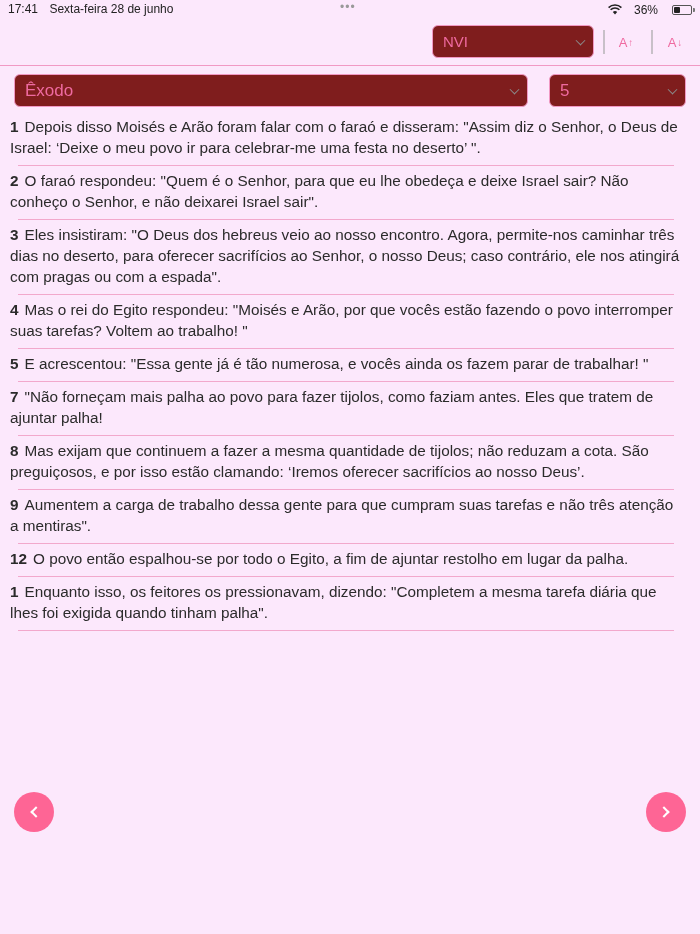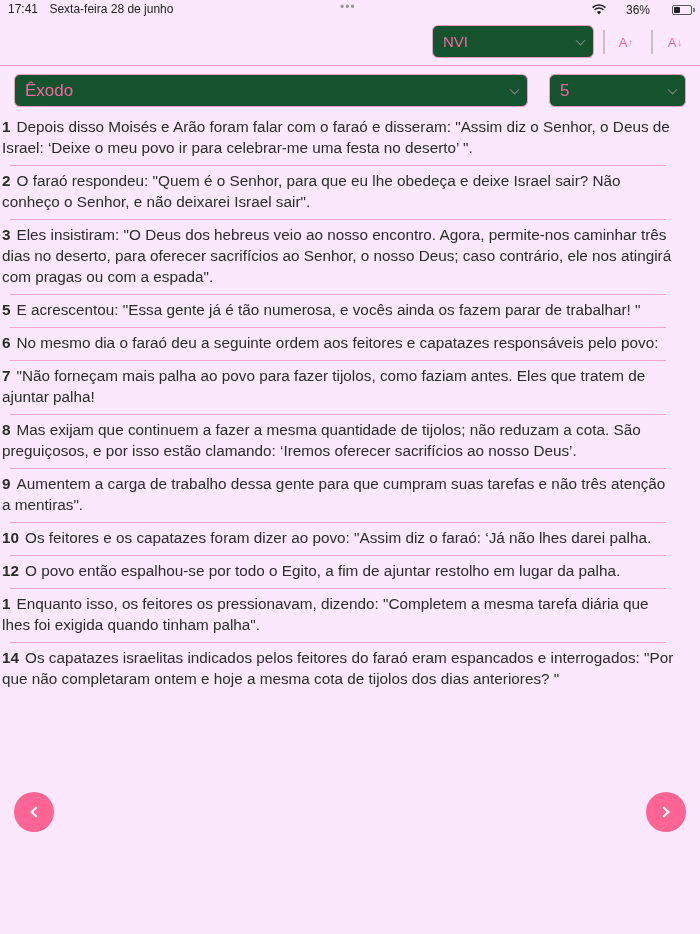--- a/index.html
+++ b/index.html
@@ -9,35 +9,35 @@
       font-family: "Liberation Sans", "DejaVu Sans", sans-serif;
       color: #2b2b2b;
     }
     .status-bar {
       position: absolute; top: 0; left: 0; width: 700px; height: 20px;
       font-size: 12px; color: #222;
     }
     .status-left { position: absolute; left: 8px; top: 2px; }
     .status-left span { margin-right: 8px; }
     .status-dots { position: absolute; left: 340px; top: 0px; font-size: 12px; color: #999; letter-spacing: 1px; }
-    .status-right { position: absolute; right: 8px; top: 3px; display: flex; align-items: center; gap: 20px; }
+    .status-right { position: absolute; right: 8px; top: 3px; display: flex; align-items: center; gap: 12px; }
     .battery {
       width: 20px; height: 10px; border: 1px solid #555; border-radius: 2px; position: relative; margin-left: 2px;
     }
     .battery-fill { position: absolute; left: 1px; top: 1px; bottom: 1px; width: 6px; background: #222; border-radius: 1px; }
     .battery-tip { position: absolute; right: -4px; top: 2px; width: 2px; height: 4px; background: #777; border-radius: 0 1px 1px 0; }
     .wifi { font-size: 11px; }
 
     .toolbar {
       position: absolute; top: 22px; left: 0; width: 700px; height: 44px;
       border-bottom: 1.5px solid #f199c4;
     }
     .select {
       position: absolute; border: 1.5px solid #f199c4; border-radius: 6px;
-      background: #14532d; color: #ef6aa0; font-size: 17px;
+      background: #7f1d1d; color: #ef6aa0; font-size: 17px;
       display: flex; align-items: center; padding-left: 10px;
       cursor: pointer;
     }
     .select .chevron {
       position: absolute; right: 9px; top: 50%; width: 7px; height: 7px;
       border-right: 1.5px solid #8a8a8a; border-bottom: 1.5px solid #8a8a8a;
       transform: translateY(-70%) rotate(45deg);
     }
     .version-select { left: 432px; top: 3px; width: 162px; height: 33px; font-size: 15px; }
     .vsep { position: absolute; top: 8px; width: 1.5px; height: 24px; background: #c8c0c8; }
@@ -45,21 +45,21 @@
       position: absolute; top: 8px; height: 24px; width: 30px;
       color: #ef6aa0; font-size: 13px; display: flex; align-items: center; justify-content: center;
       cursor: pointer; font-weight: normal;
     }
     .font-btn small { font-size: 10px; margin-left: 1px; }
 
     .book-select { left: 14px; top: 74px; width: 514px; height: 33px; }
     .chapter-select { left: 549px; top: 74px; width: 137px; height: 33px; }
 
     .verses {
-      position: absolute; top: 112px; left: 2px; width: 672px;
+      position: absolute; top: 112px; left: 10px; width: 672px;
     }
     .verse {
       font-size: 15.3px; line-height: 21px; padding: 4px 0 8px 0;
       position: relative;
     }
     .verse::after {
       content: ""; position: absolute; left: 8px; right: 8px; bottom: 0;
       height: 1.5px; background: #f2a8cc;
     }
     .verse.last::after { display: none; }
@@ -127,29 +127,27 @@
 </div>
 <div class="select chapter-select">
   <span>5</span>
   <span class="chevron"></span>
 </div>
 
 <div class="verses">
   <div class="verse"><span class="num">1</span><span>Depois disso Moisés e Arão foram falar com o faraó e disseram: "Assim diz o Senhor, o Deus de Israel: ‘Deixe o meu povo ir para celebrar-me uma festa no deserto’ ".</span></div>
   <div class="verse"><span class="num">2</span><span>O faraó respondeu: "Quem é o Senhor, para que eu lhe obedeça e deixe Israel sair? Não conheço o Senhor, e não deixarei Israel sair".</span></div>
   <div class="verse"><span class="num">3</span><span>Eles insistiram: "O Deus dos hebreus veio ao nosso encontro. Agora, permite-nos caminhar três dias no deserto, para oferecer sacrifícios ao Senhor, o nosso Deus; caso contrário, ele nos atingirá com pragas ou com a espada".</span></div>
+  <div class="verse"><span class="num">4</span><span>Mas o rei do Egito respondeu: "Moisés e Arão, por que vocês estão fazendo o povo interromper suas tarefas? Voltem ao trabalho! "</span></div>
   <div class="verse"><span class="num">5</span><span>E acrescentou: "Essa gente já é tão numerosa, e vocês ainda os fazem parar de trabalhar! "</span></div>
-  <div class="verse"><span class="num">6</span><span>No mesmo dia o faraó deu a seguinte ordem aos feitores e capatazes responsáveis pelo povo:</span></div>
   <div class="verse"><span class="num">7</span><span>"Não forneçam mais palha ao povo para fazer tijolos, como faziam antes. Eles que tratem de ajuntar palha!</span></div>
   <div class="verse"><span class="num">8</span><span>Mas exijam que continuem a fazer a mesma quantidade de tijolos; não reduzam a cota. São preguiçosos, e por isso estão clamando: ‘Iremos oferecer sacrifícios ao nosso Deus’.</span></div>
   <div class="verse"><span class="num">9</span><span>Aumentem a carga de trabalho dessa gente para que cumpram suas tarefas e não três atenção a mentiras".</span></div>
-  <div class="verse"><span class="num">10</span><span>Os feitores e os capatazes foram dizer ao povo: "Assim diz o faraó: ‘Já não lhes darei palha.</span></div>
   <div class="verse"><span class="num">12</span><span>O povo então espalhou-se por todo o Egito, a fim de ajuntar restolho em lugar da palha.</span></div>
   <div class="verse"><span class="num">1</span><span>Enquanto isso, os feitores os pressionavam, dizendo: "Completem a mesma tarefa diária que lhes foi exigida quando tinham palha".</span></div>
-  <div class="verse last v14"><span class="num">14</span><span>Os capatazes israelitas indicados pelos feitores do faraó eram espancados e interrogados: "Por que não completaram ontem e hoje a mesma cota de tijolos dos dias anteriores? "</span></div>
 </div>
 
 <div class="nav-btn prev-btn">
   <span class="arrow"></span>
 </div>
 <div class="nav-btn next-btn">
   <span class="arrow"></span>
 </div>
 
 </body></html>

